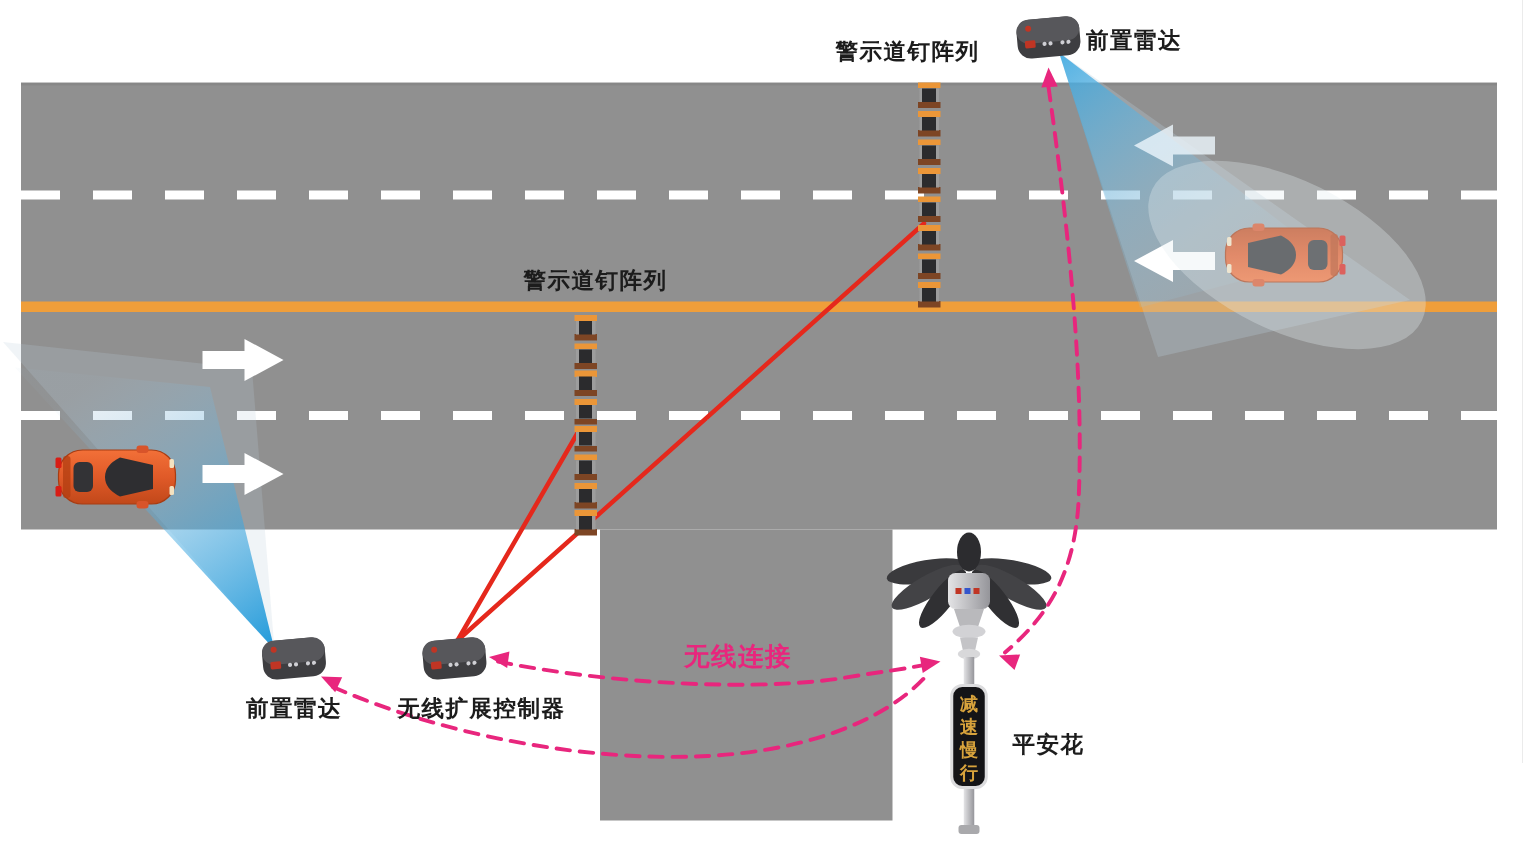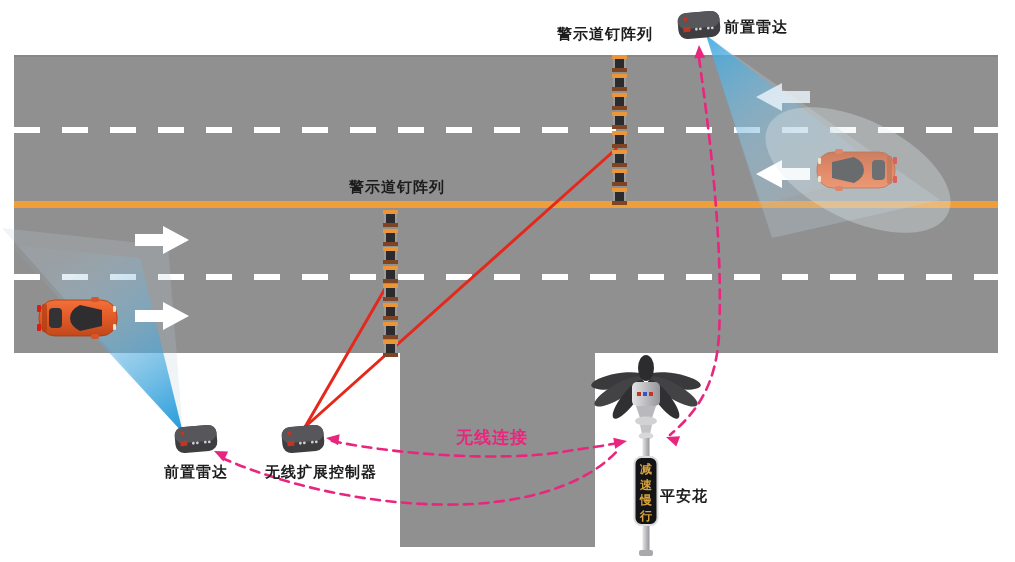--- a/index.html
+++ b/index.html
@@ -184,15 +184,15 @@
     <use href="#pink-head" transform="translate(627,441) rotate(-10)"></use>
     <use href="#pink-head" transform="translate(214,451) rotate(205)"></use>
   </svg>
 
   <div class="lbl" style="left:557px;top:25px;">警示道钉阵列</div>
   <div class="lbl" style="left:724px;top:18px;">前置雷达</div>
   <div class="lbl" style="left:349px;top:178px;">警示道钉阵列</div>
   <div class="lbl" style="left:164px;top:463px;">前置雷达</div>
   <div class="lbl" style="left:265px;top:463px;">无线扩展控制器</div>
   <div class="lbl lbl-pink" style="left:436px;top:426px;margin-left:20px;">无线连接</div>
-  <div class="lbl" style="left:660px;top:487px;">平安花</div>
+  <div class="lbl" style="left:675px;top:487px;">平安花</div>
 
 </div>
 
 </body></html>

